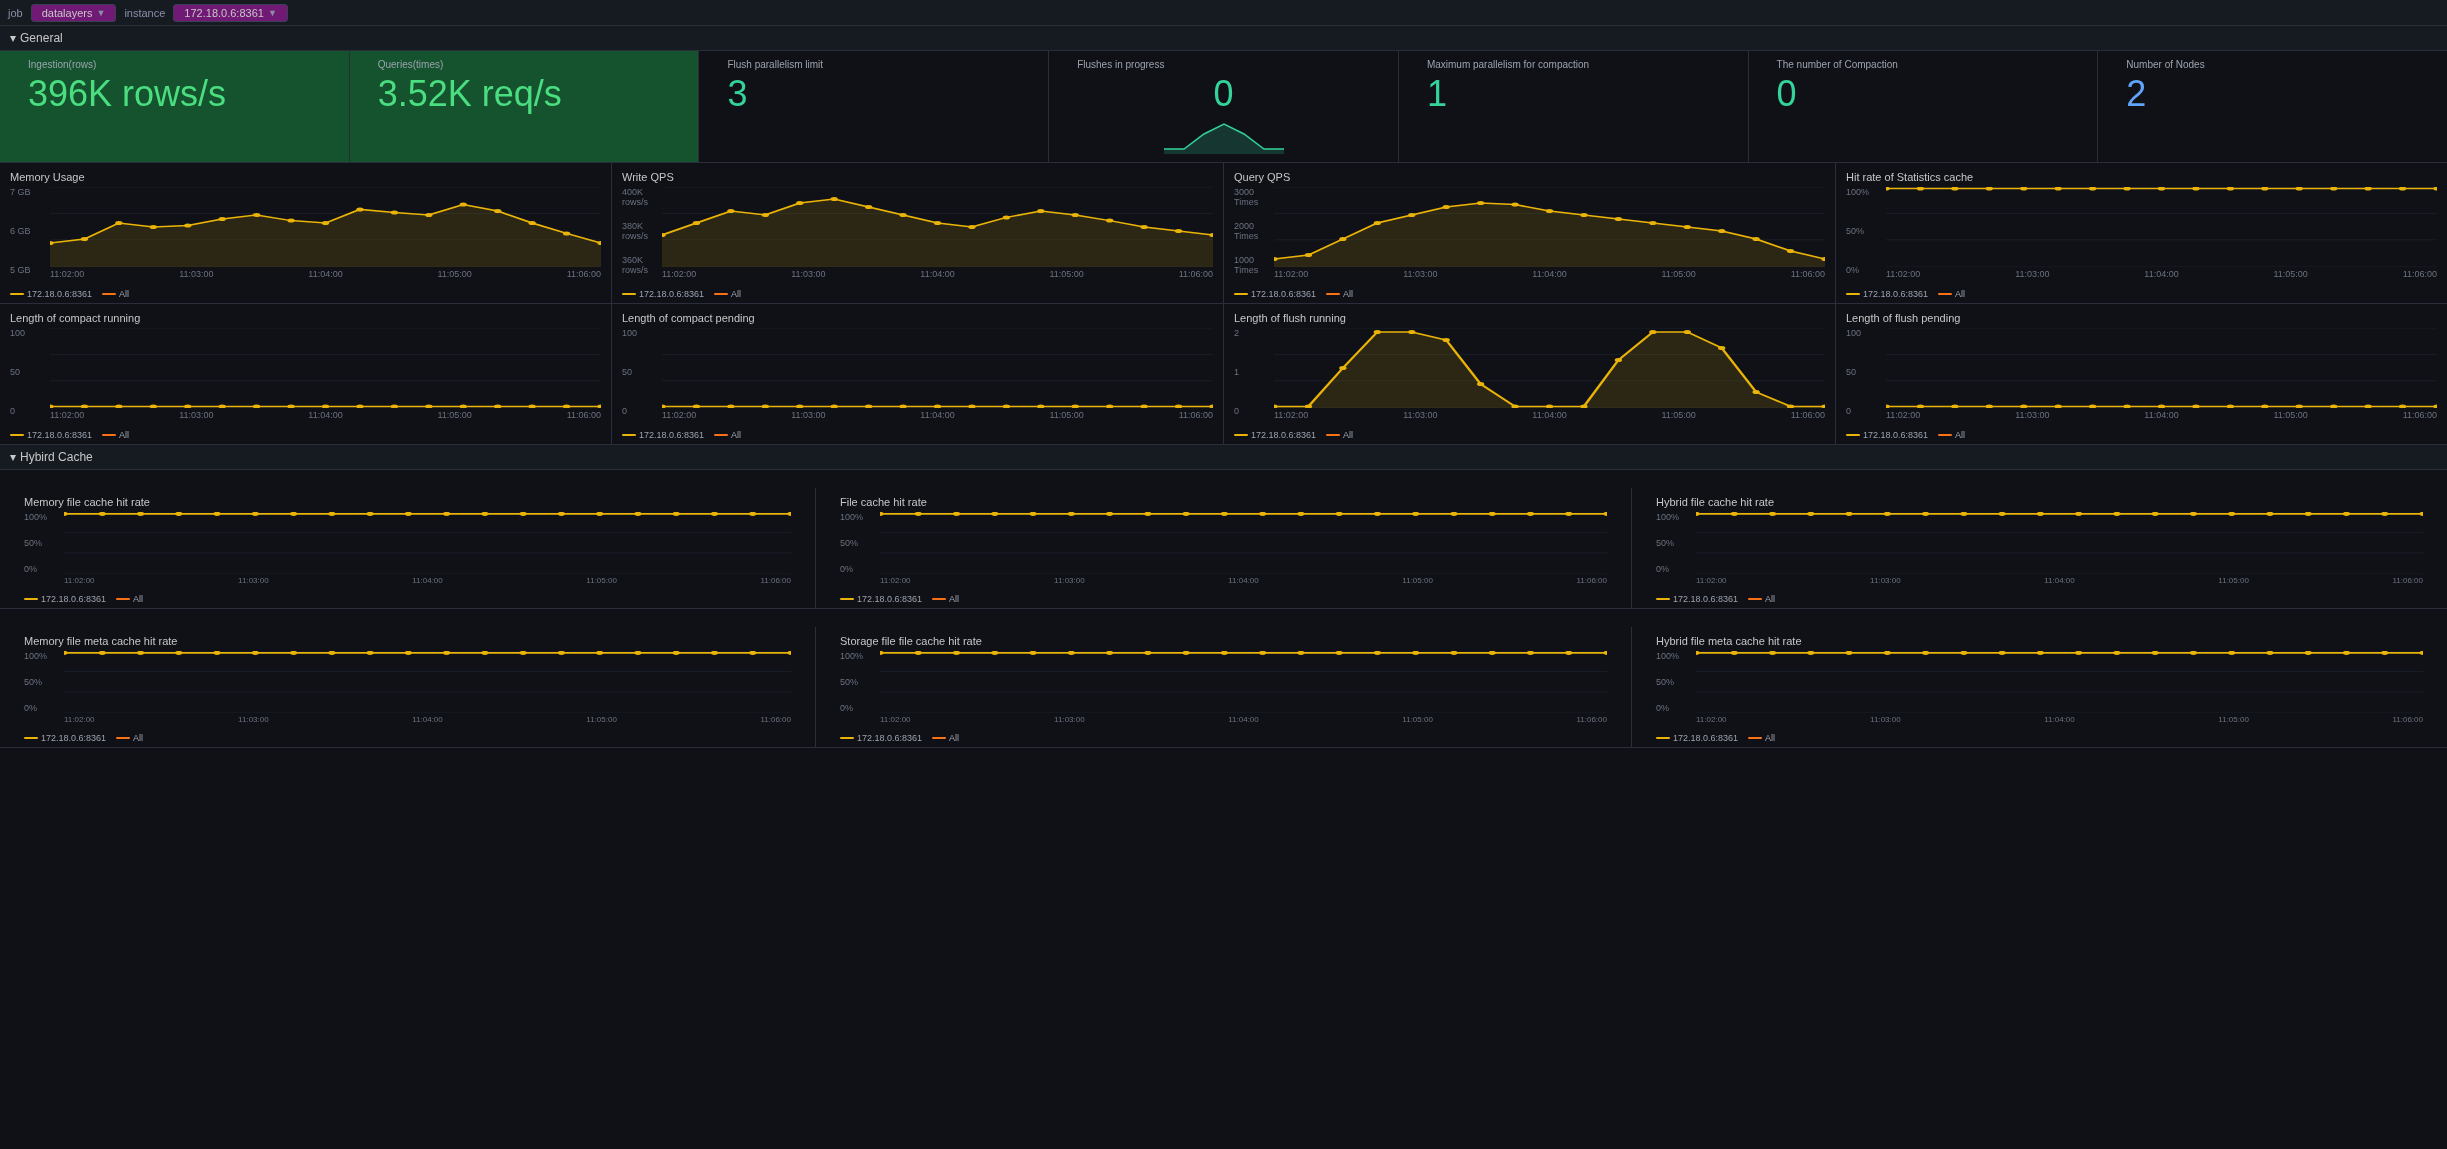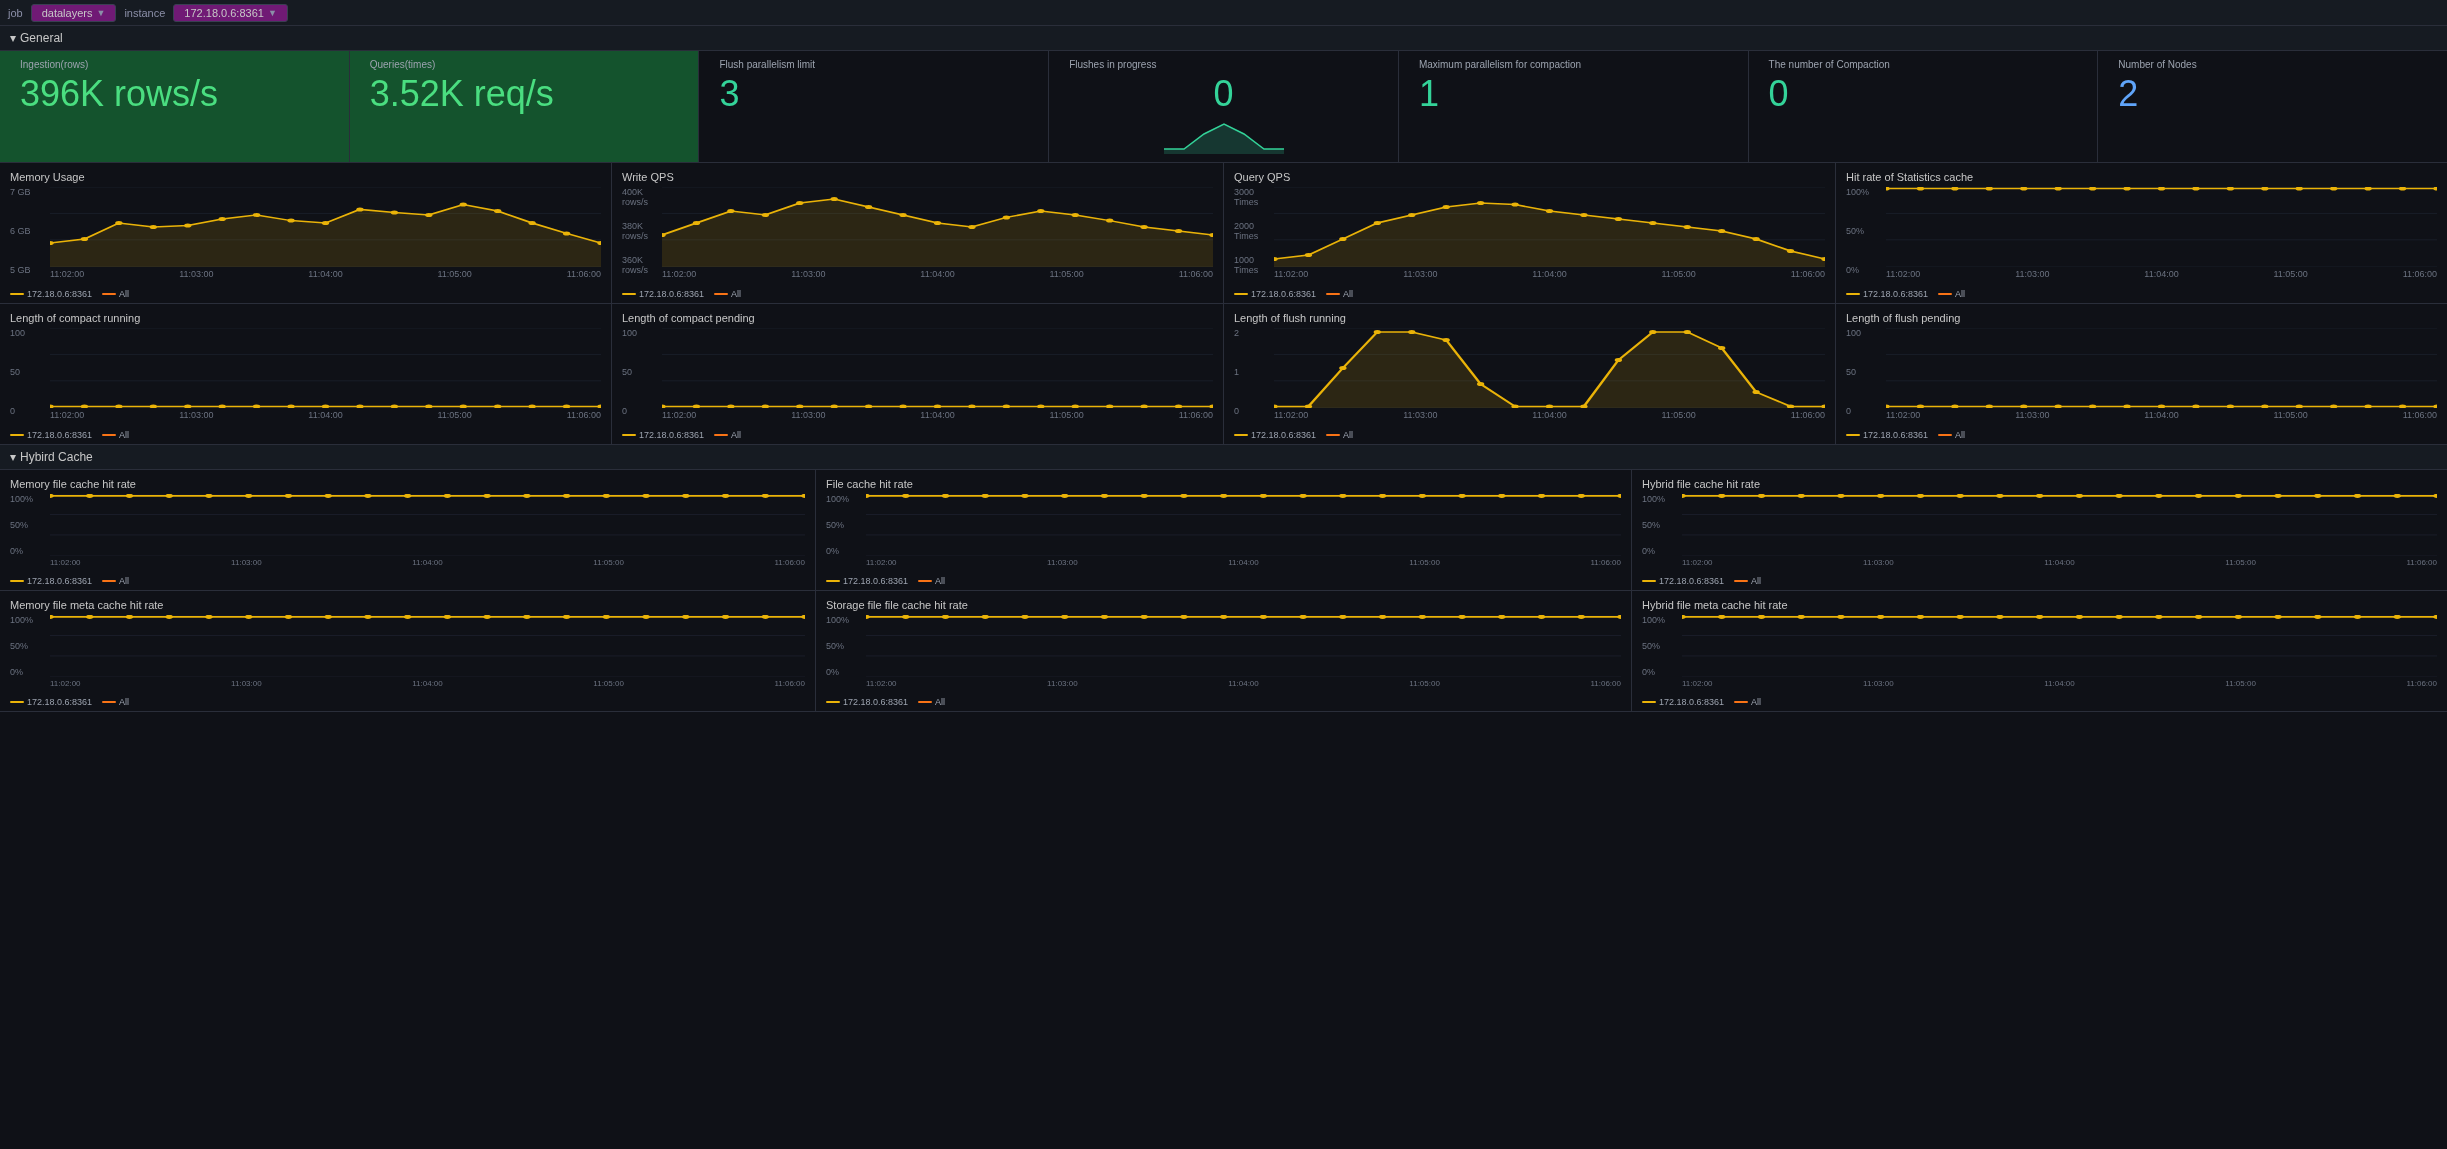--- a/index.html
+++ b/index.html
@@ -47,21 +47,21 @@
       gap: 4px;
     }
     .stats-row {
       display: flex;
       background: #0f1117;
       border-bottom: 1px solid #2a2e3a;
     }
     .stat-card {
       flex: 1;
       border-right: 1px solid #2a2e3a;
-      padding: 8px 20px;
+      padding: 8px 28px;
       display: flex;
       flex-direction: column;
       gap: 4px;
       min-width: 0;
     }
     .stat-card:last-child { border-right: none; }
     .stat-title {
       font-size: 10px;
       color: #9ca3af;
       white-space: nowrap;
@@ -154,22 +154,23 @@
     .hybird-section {
       background: #0f1117;
     }
     .hybird-charts-row {
       display: flex;
       border-bottom: 1px solid #2a2e3a;
     }
     .hybird-panel {
       flex: 1;
       border-right: 1px solid #2a2e3a;
-      padding: 8px 10px 4px;
+      padding: 8px 24px 4px;
       min-width: 0;
+      margin-top: 18px;
     }
     .hybird-panel:last-child { border-right: none; }
     .flat-chart-area {
       position: relative;
       height: 80px;
     }
     .flat-chart-inner {
       position: absolute;
       left: 40px;
       right: 0;

